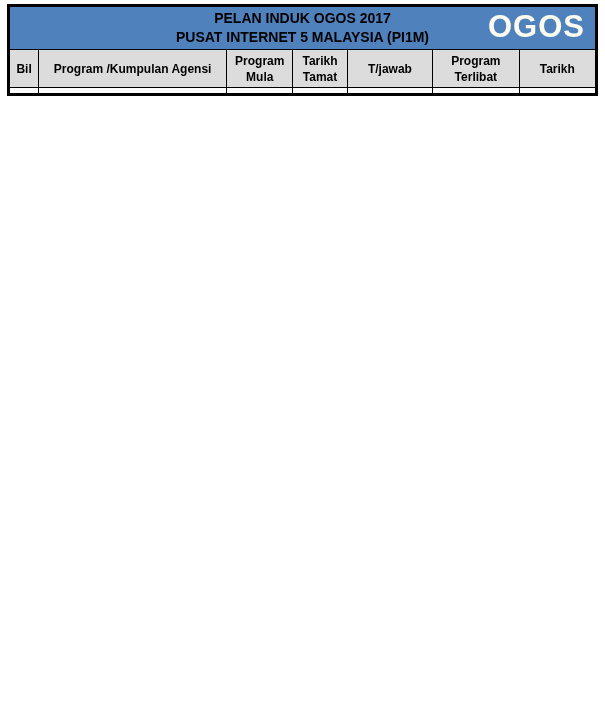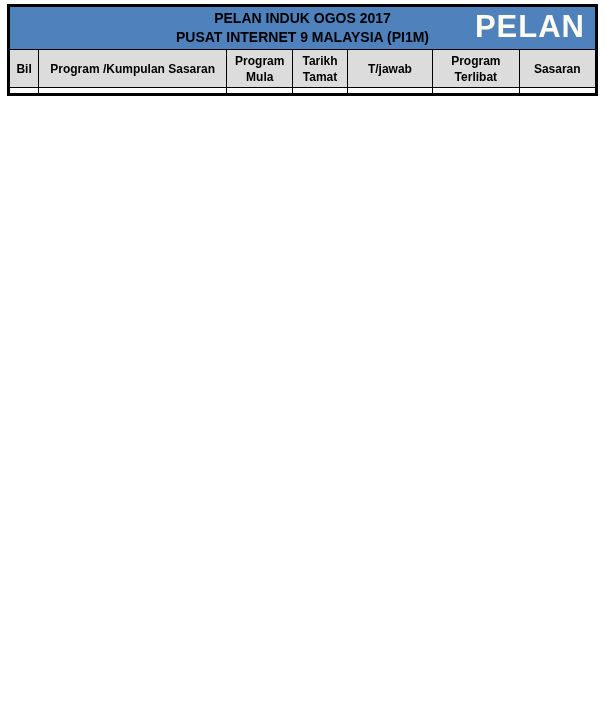--- a/index.html
+++ b/index.html
@@ -46,33 +46,33 @@
       <col style="width:54px">
         <col style="width:85px">
         <col style="width:86px">
       <col style="width:77px">
     </colgroup>
     <tbody>
       <tr>
         <td class="banner" colspan="7">
           <div class="banner-title">
             <div>PELAN INDUK OGOS 2017</div>
-            <div>PUSAT INTERNET 9 MALAYSIA (PI1M)</div>
+            <div>PUSAT INTERNET 5 MALAYSIA (PI1M)</div>
           </div>
-          <span class="month-label">PELAN</span>
+          <span class="month-label">OGOS</span>
         </td>
       </tr>
       <tr class="head">
         <th>Bil</th>
-        <th>Program /Kumpulan Sasaran</th>
+        <th>Program /Kumpulan Agensi</th>
         <th>Program Mula</th>
         <th>Tarikh Tamat</th>
         <th>T/jawab</th>
         <th>Program Terlibat</th>
-        <th>Sasaran</th>
+        <th>Tarikh</th>
       </tr>
 
     </tbody>
     <tbody id="seg1-rows"></tbody>
     <tbody>
       <tr class="stub">
         <td></td>
           <td></td>
         <td></td>
           <td></td>

